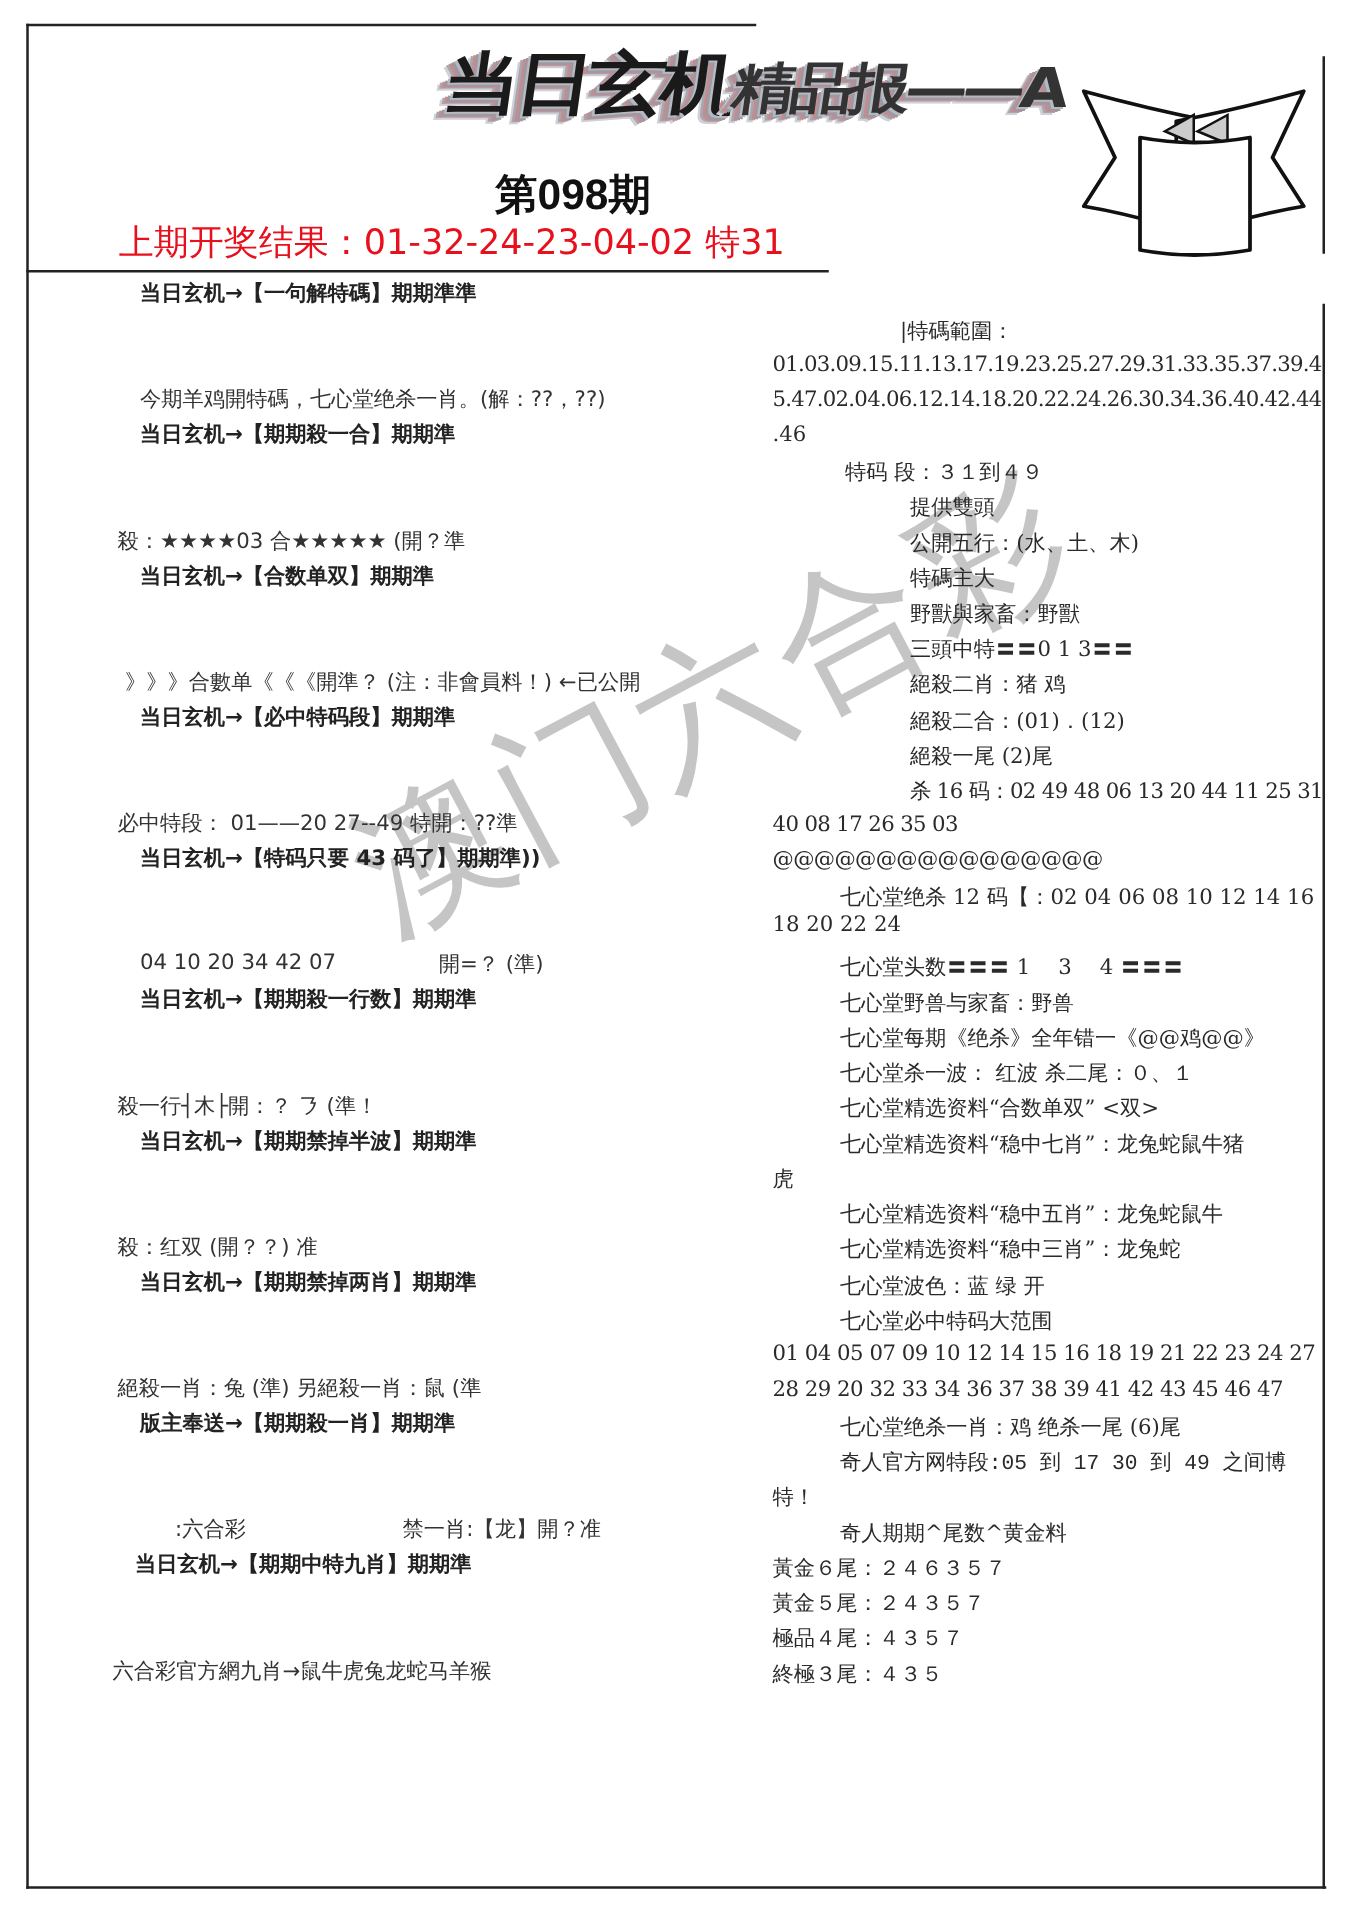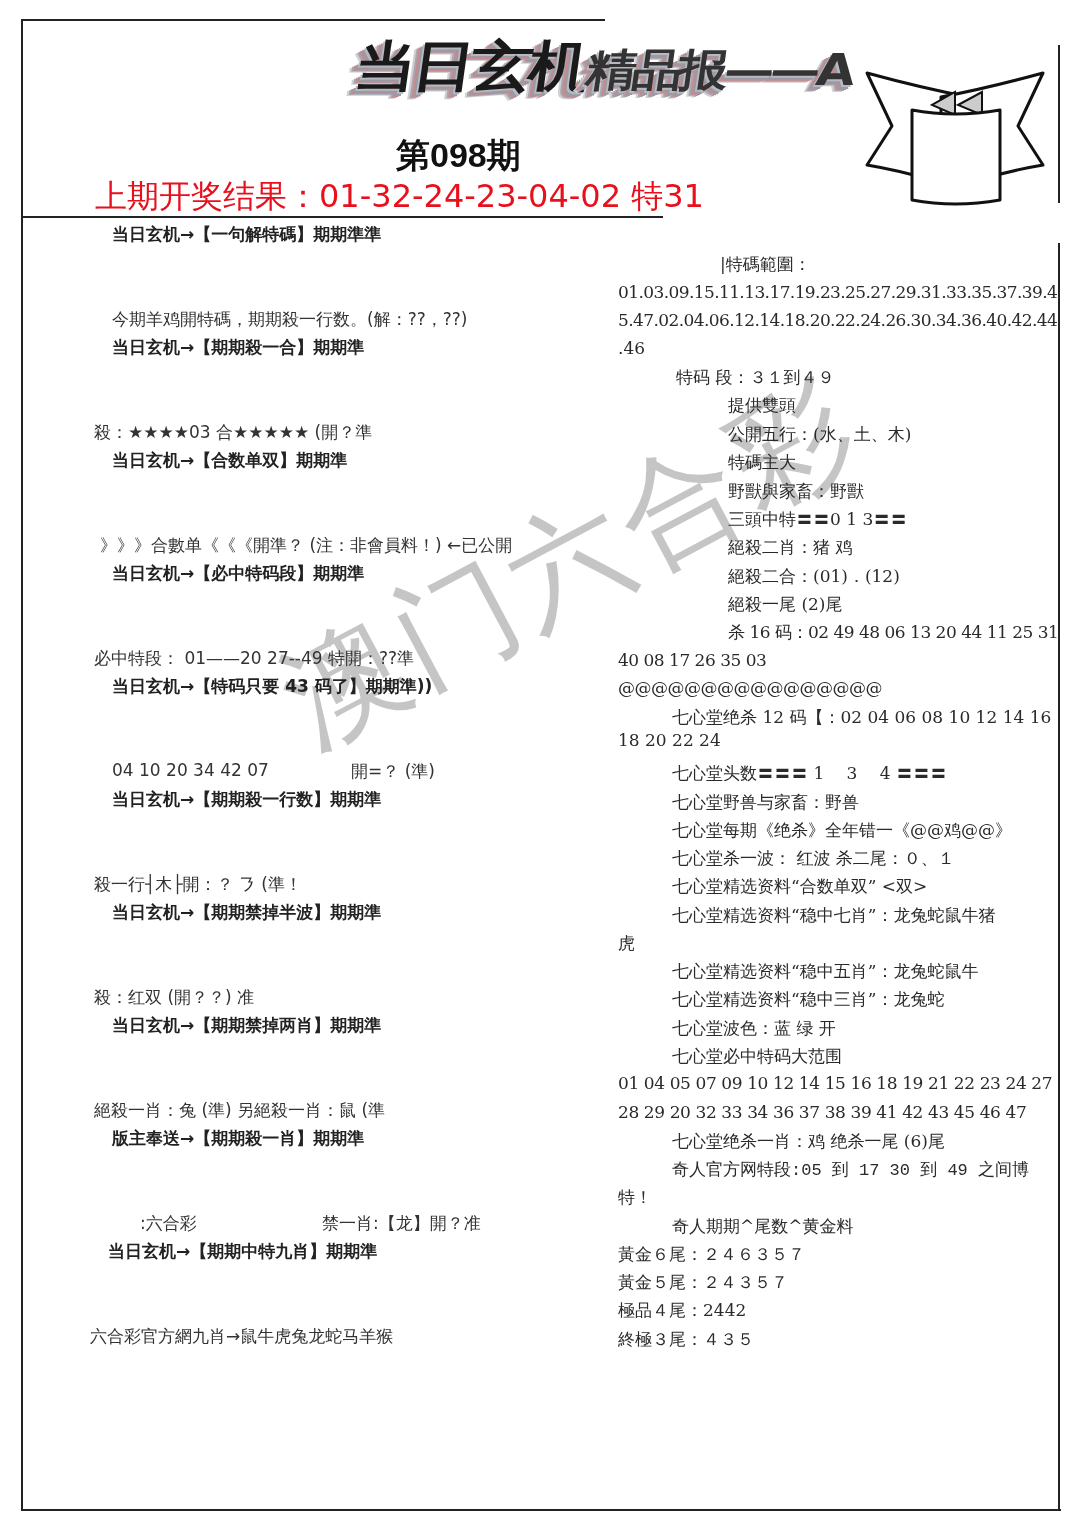--- a/index.html
+++ b/index.html
@@ -25,21 +25,21 @@
   }
   .title-3d .small { font-size: 50px; color: #333; }
 
   .issue {
     position: absolute; left: 396px; top: 133px;
     font-size: 34px; font-weight: bold; color: #111;
     font-family: "Liberation Sans", sans-serif;
   }
   .result {
     position: absolute; left: 95px; top: 175px;
-    font-size: 32px; color: #e8101c; white-space: nowrap;
+    font-size: 28px; color: #e8101c; white-space: nowrap;
     font-family: "DejaVu Sans", sans-serif; letter-spacing: 0px;
   }
 
   
   .lt {
     position: absolute; font-size: 17px; white-space: nowrap; color: #333;
     font-family: "DejaVu Sans", sans-serif;
   }
   .lt.bold { font-weight: bold; color: #222; }
 
@@ -76,21 +76,21 @@
   <path d="M120 22 L120 45 L96 35 Z" fill="#ccc" stroke="#111" stroke-width="2"></path>
   <path d="M50 40 Q93 48 138 40 L138 130 Q93 138 50 130 Z" fill="#fff" stroke="#111" stroke-width="3" stroke-linejoin="round"></path>
 </svg>
 
 <div class="issue">第098期</div>
 <div class="result">上期开奖结果：01-32-24-23-04-02 特31</div>
 
 <div class="watermark">澳门六合彩</div>
 
 <div class="lt bold" style="left:112px;top:223px;">当日玄机→【一句解特碼】期期準準</div>
-<div class="lt" style="left:112px;top:308px;">今期羊鸡開特碼，期期殺一行数。(解：??，??)</div>
+<div class="lt" style="left:112px;top:308px;">今期羊鸡開特碼，七心堂绝杀一肖。(解：??，??)</div>
 <div class="lt bold" style="left:112px;top:336px;">当日玄机→【期期殺一合】期期準</div>
 <div class="lt" style="left:94px;top:421px;">殺：★★★★03 合★★★★★ (開？準</div>
 <div class="lt bold" style="left:112px;top:449px;">当日玄机→【合数单双】期期準</div>
 <div class="lt" style="left:100px;top:534px;">》》》合數单《《《開準？ (注：非會員料！) ←已公開</div>
 <div class="lt bold" style="left:112px;top:562px;">当日玄机→【必中特码段】期期準</div>
 <div class="lt" style="left:94px;top:647px;">必中特段：  01——20  27--49 特開：??準</div>
 <div class="lt bold" style="left:112px;top:675px;">当日玄机→【特码只要 43 码了】期期準))</div>
 <div class="lt" style="left:112px;top:760px;">04  10  20  34  42  07</div>
 <div class="lt" style="left:351px;top:760px;">開=？ (準)</div>
 <div class="lt bold" style="left:112px;top:788px;">当日玄机→【期期殺一行数】期期準</div>
@@ -135,14 +135,14 @@
 <div class="rt" style="left:672px;top:1017px;">七心堂波色：蓝   绿 开</div>
 <div class="rt" style="left:672px;top:1045px;">七心堂必中特码大范围</div>
 <div class="rt" style="left:618px;top:1073px;letter-spacing:-0.4px;">01 04 05 07 09 10 12 14 15 16 18 19 21 22 23 24 27</div>
 <div class="rt" style="left:618px;top:1102px;letter-spacing:-0.4px;">28 29 20 32 33 34 36 37 38 39 41 42 43 45 46 47</div>
 <div class="rt" style="left:672px;top:1130px;">七心堂绝杀一肖：鸡  绝杀一尾 (6)尾</div>
 <div class="rt" style="left:672px;top:1158px;font-family:Liberation Mono, monospace;">奇人官方网特段:05 到 17 30 到 49 之间博</div>
 <div class="rt" style="left:618px;top:1186px;">特！</div>
 <div class="rt" style="left:672px;top:1215px;">奇人期期^尾数^黄金料</div>
 <div class="rt" style="left:618px;top:1243px;">黃金６尾：２４６３５７</div>
 <div class="rt" style="left:618px;top:1271px;">黃金５尾：２４３５７</div>
-<div class="rt" style="left:618px;top:1299px;">極品４尾：2442</div>
+<div class="rt" style="left:618px;top:1299px;">極品４尾：４３５７</div>
 <div class="rt" style="left:618px;top:1328px;">終極３尾：４３５</div>
 
 </body></html>

